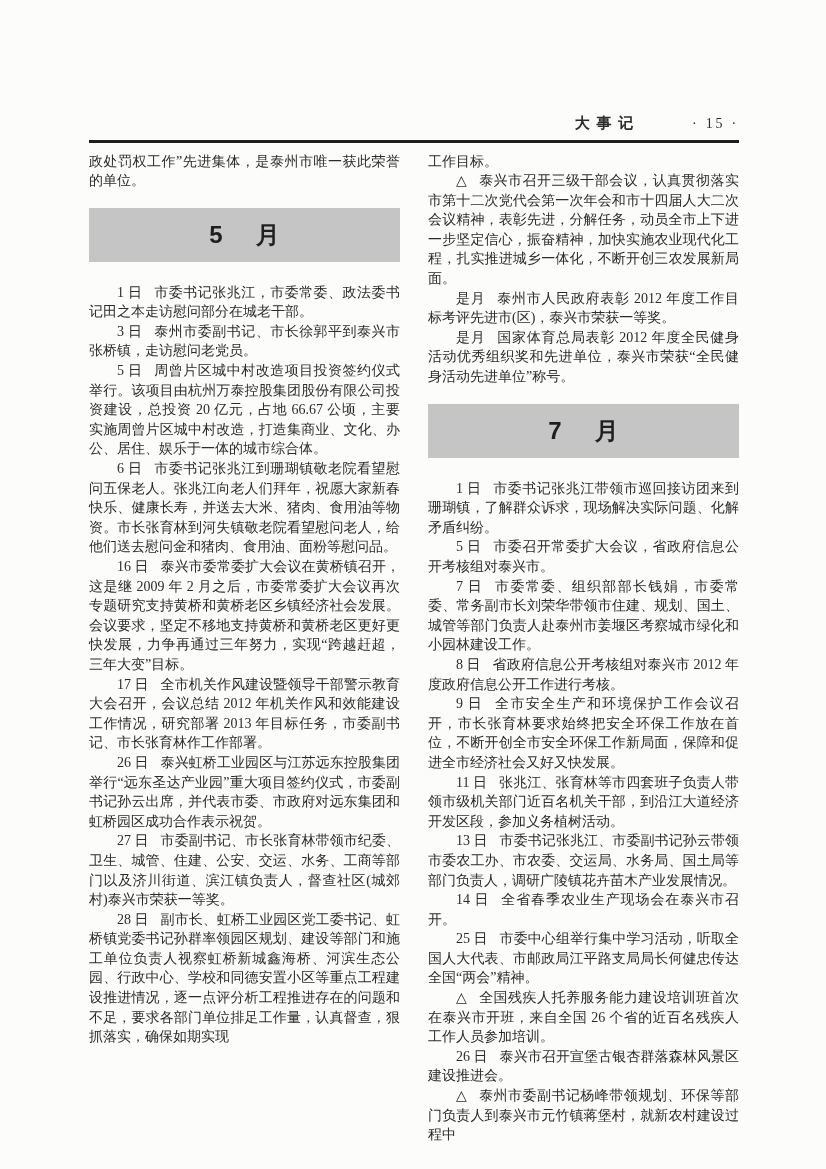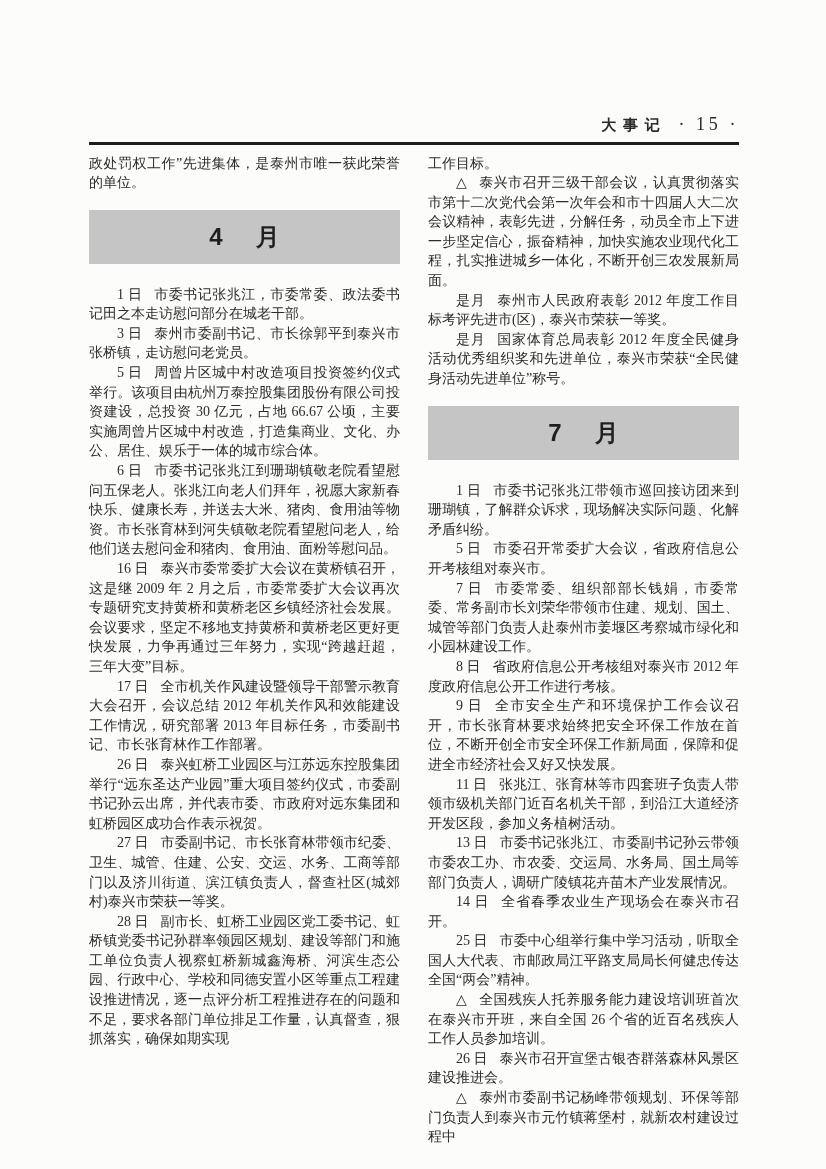--- a/index.html
+++ b/index.html
@@ -32,22 +32,23 @@
   }
   .header-title {
     font-family: "Liberation Sans", "DejaVu Sans", sans-serif;
     font-weight: bold;
     font-size: 15px;
     letter-spacing: 0.45em;
     text-indent: 0;
   }
   .header-page {
     font-family: "Liberation Serif", "DejaVu Serif", serif;
-    font-size: 18px;
+    font-size: 14px;
     letter-spacing: 0.2em;
+    margin-left: 40px;
   }
 
   .header-rule {
     height: 2.5px;
     background: #1e1e1e;
     width: 100%;
   }
 
   .columns {
     display: flex;
@@ -92,25 +93,25 @@
     <div class="page-header">
       <span class="header-title">大事记</span>
       <span class="header-page">· 15 ·</span>
     </div>
     <div class="header-rule" style="background: rgb(30, 30, 30);"></div>
 
     <div class="columns">
       <div class="column" id="col-left">
           <p class="entry cont"><span>政处罚权工作”先进集体，是泰州市唯一获此荣誉的单位。</span></p>
           <div class="month-box">
-            <span class="month-label">4 月</span>
+            <span class="month-label">5 月</span>
           </div>
           <p class="entry"><span class="date">1 日</span><span>市委书记张兆江，市委常委、政法委书记田之本走访慰问部分在城老干部。</span></p>
           <p class="entry"><span class="date">3 日</span><span>泰州市委副书记、市长徐郭平到泰兴市张桥镇，走访慰问老党员。</span></p>
-          <p class="entry"><span class="date">5 日</span><span>周曾片区城中村改造项目投资签约仪式举行。该项目由杭州万泰控股集团股份有限公司投资建设，总投资 30 亿元，占地 66.67 公顷，主要实施周曾片区城中村改造，打造集商业、文化、办公、居住、娱乐于一体的城市综合体。</span></p>
+          <p class="entry"><span class="date">5 日</span><span>周曾片区城中村改造项目投资签约仪式举行。该项目由杭州万泰控股集团股份有限公司投资建设，总投资 20 亿元，占地 66.67 公顷，主要实施周曾片区城中村改造，打造集商业、文化、办公、居住、娱乐于一体的城市综合体。</span></p>
           <p class="entry"><span class="date">6 日</span><span>市委书记张兆江到珊瑚镇敬老院看望慰问五保老人。张兆江向老人们拜年，祝愿大家新春快乐、健康长寿，并送去大米、猪肉、食用油等物资。市长张育林到河失镇敬老院看望慰问老人，给他们送去慰问金和猪肉、食用油、面粉等慰问品。</span></p>
           <p class="entry"><span class="date">16 日</span><span>泰兴市委常委扩大会议在黄桥镇召开，这是继 2009 年 2 月之后，市委常委扩大会议再次专题研究支持黄桥和黄桥老区乡镇经济社会发展。会议要求，坚定不移地支持黄桥和黄桥老区更好更快发展，力争再通过三年努力，实现“跨越赶超，三年大变”目标。</span></p>
           <p class="entry"><span class="date">17 日</span><span>全市机关作风建设暨领导干部警示教育大会召开，会议总结 2012 年机关作风和效能建设工作情况，研究部署 2013 年目标任务，市委副书记、市长张育林作工作部署。</span></p>
           <p class="entry"><span class="date">26 日</span><span>泰兴虹桥工业园区与江苏远东控股集团举行“远东圣达产业园”重大项目签约仪式，市委副书记孙云出席，并代表市委、市政府对远东集团和虹桥园区成功合作表示祝贺。</span></p>
           <p class="entry"><span class="date">27 日</span><span>市委副书记、市长张育林带领市纪委、卫生、城管、住建、公安、交运、水务、工商等部门以及济川街道、滨江镇负责人，督查社区(城郊村)泰兴市荣获一等奖。</span></p>
           <p class="entry"><span class="date">28 日</span><span>副市长、虹桥工业园区党工委书记、虹桥镇党委书记孙群率领园区规划、建设等部门和施工单位负责人视察虹桥新城鑫海桥、河滨生态公园、行政中心、学校和同德安置小区等重点工程建设推进情况，逐一点评分析工程推进存在的问题和不足，要求各部门单位排足工作量，认真督查，狠抓落实，确保如期实现</span></p>
         </div>
       <div class="column" id="col-right">
           <p class="entry cont"><span>工作目标。</span></p>
           <p class="entry"><span class="date">△</span><span>泰兴市召开三级干部会议，认真贯彻落实市第十二次党代会第一次年会和市十四届人大二次会议精神，表彰先进，分解任务，动员全市上下进一步坚定信心，振奋精神，加快实施农业现代化工程，扎实推进城乡一体化，不断开创三农发展新局面。</span></p>

